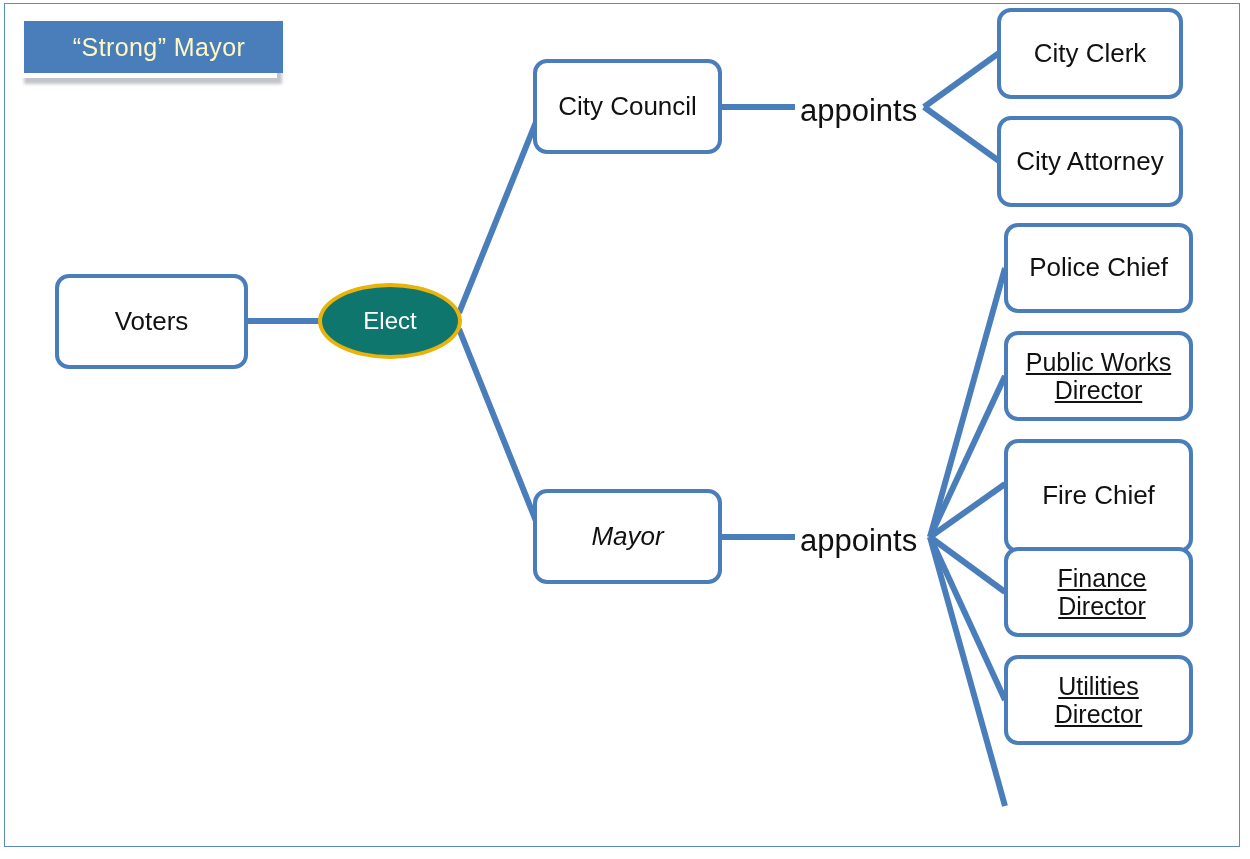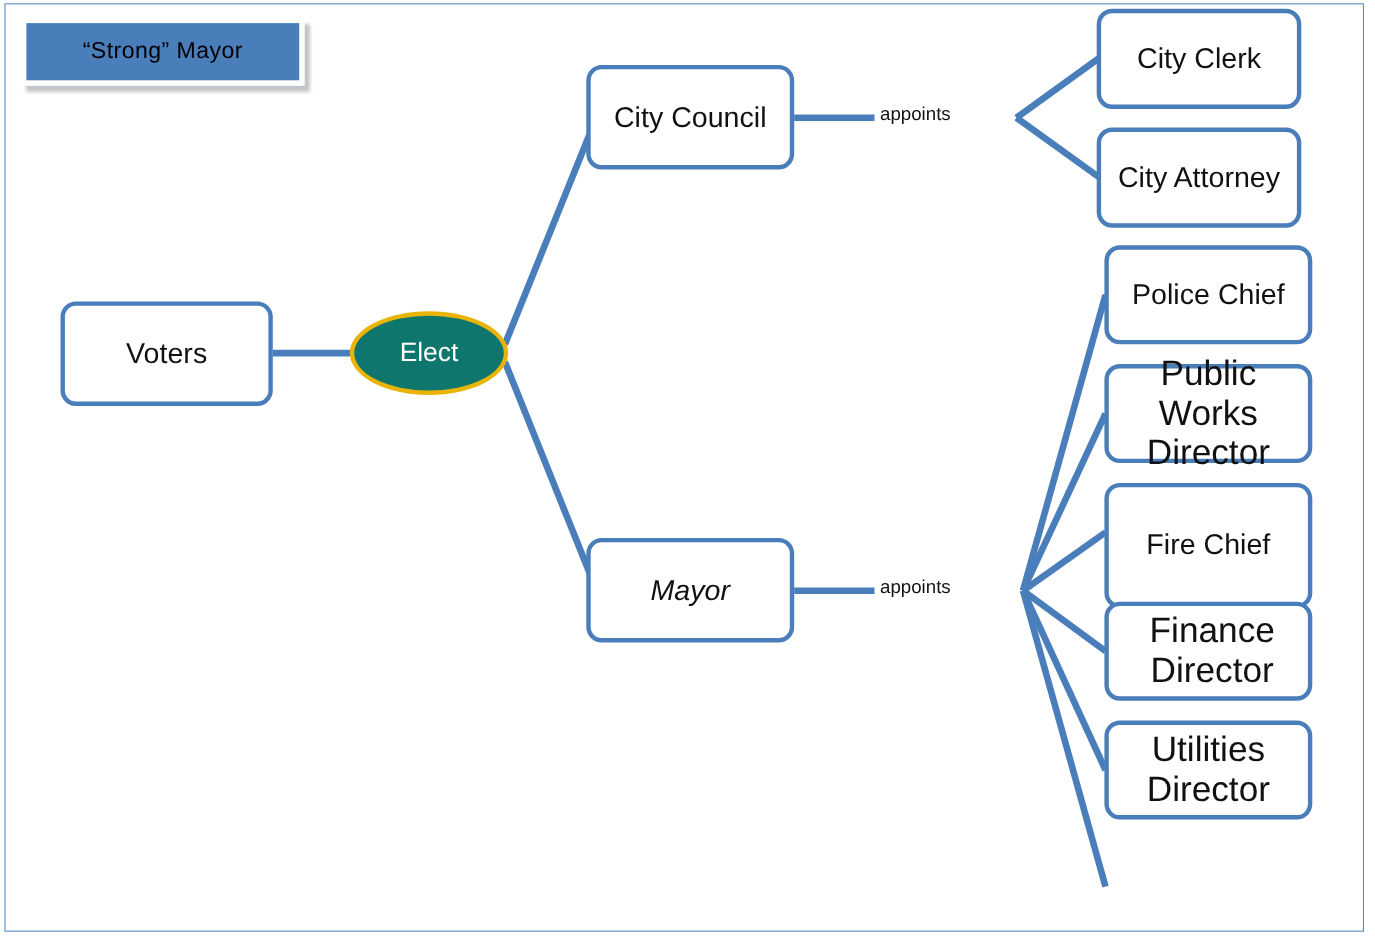--- a/index.html
+++ b/index.html
@@ -50,60 +50,61 @@
     padding: 5px;
     box-shadow: 5px 6px 3px rgba(120,125,135,0.45);
   }
   #title-banner .inner {
     width: 100%;
     height: 100%;
     background: #4a7ebb;
     display: flex;
     align-items: center;
     justify-content: center;
-    color: #000000;
-    font-size: 21px;
+    color: #fef9c3;
+    font-size: 25px;
     letter-spacing: 0.4px;
     white-space: nowrap;
+    padding-left: 11px;
   }
   
   .node {
     position: absolute;
     box-sizing: border-box;
     background: #ffffff;
     border: 4px solid #4a7ebb;
     border-radius: 14px;
     display: flex;
     align-items: center;
     justify-content: center;
     text-align: center;
     color: #111111;
     font-size: 26px;
     line-height: 1.12;
     padding: 0 6px;
   }
-  .node.two-line { font-size: 32px; }
+  .node.two-line { font-size: 25px; text-decoration: underline; }
   
   #node-elect {
     position: absolute;
     box-sizing: border-box;
     background: #0f766e;
     border: 4px solid #eab308;
     border-radius: 50%;
     display: flex;
     align-items: center;
     justify-content: center;
     color: #ffffff;
     font-size: 24px;
   }
   
   .edge-label {
     position: absolute;
     color: #111111;
-    font-size: 17px;
+    font-size: 31px;
     white-space: nowrap;
     background: #ffffff;
     padding: 0 3px;
     line-height: 1;
   }
 </style>
 </head>
 <body>
 
 <div id="canvas">

